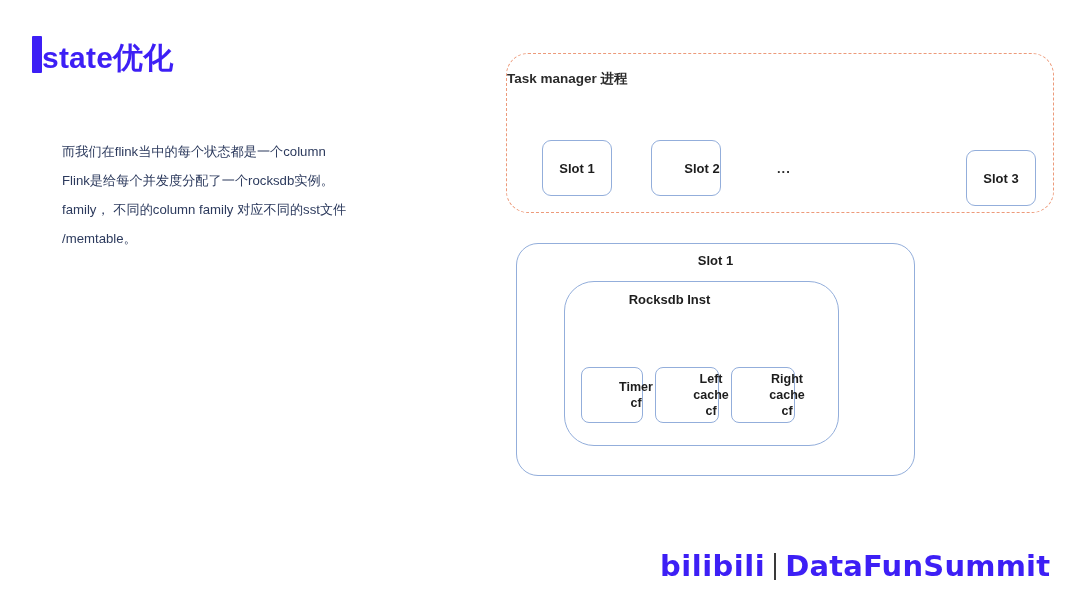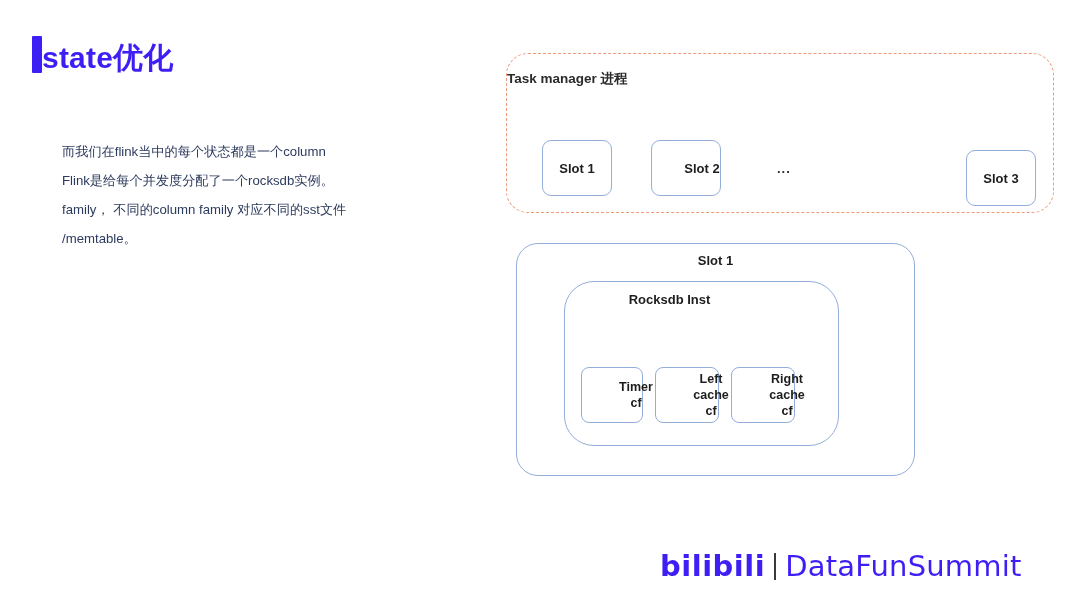--- a/index.html
+++ b/index.html
@@ -211,21 +211,21 @@
   }
   .logo-divider {
     width: 2px;
     height: 27px;
     background: #3a3a3a;
     flex: 0 0 auto;
   }
   .logo-datafun {
     font-family: "DejaVu Sans", sans-serif;
     font-size: 29px;
-    font-weight: normal;
+    font-weight: bold;
     color: #3d1ff5;
     letter-spacing: 0.2px;
     line-height: 1;
   }
 </style>
 </head>
 <body>
 
 <div class="slide-title">
   <div class="title-accent-bar"></div>

